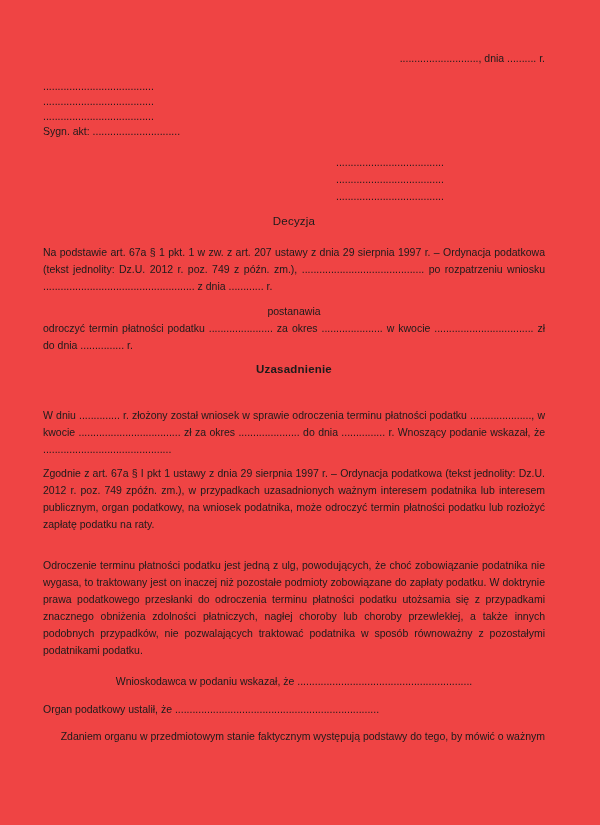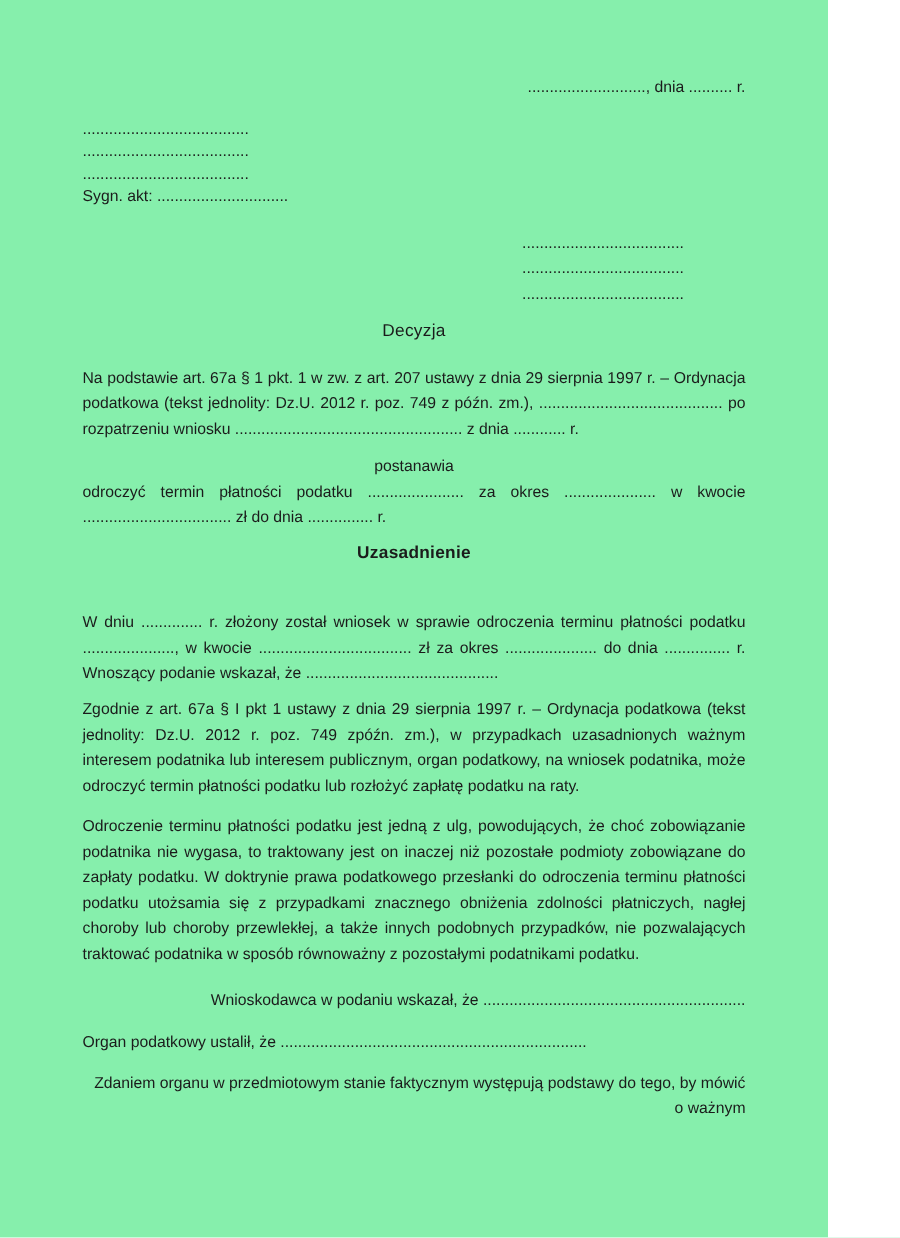--- a/index.html
+++ b/index.html
@@ -6,24 +6,24 @@
   * { margin: 0; padding: 0; box-sizing: border-box; }
   html, body { background: #ffffff; }
   body {
     width: 600px;
     height: 825px;
     font-family: "Liberation Sans", "DejaVu Sans", sans-serif;
     color: #1b1b1b;
     overflow: hidden;
   }
   .page {
-    width: 552px;
+    width: 600px;
     height: 825px;
-    background: #86efac;
-    padding: 50px 55px 0 55px;
+    background: #ef4444;
+    padding: 50px 55px 0 43px;
     font-size: 10.5px;
     line-height: 17px;
     -webkit-font-smoothing: antialiased;
   }
   .date-line {
     text-align: right;
     white-space: nowrap;
   }
   .sender-block {
     margin-top: 12px;
@@ -56,22 +56,22 @@
   .justification-heading {
     margin-top: 7px;
     text-align: center;
     font-weight: bold;
     font-size: 11.5px;
     letter-spacing: 0.2px;
   }
   .p-filing { margin-top: 29px; }
   .p-provision { margin-top: 7px; }
   .p-conditions { margin-top: 9px; }
-  .p-nature { margin-top: 10px; }
-  .p-applicant { margin-top: 14px; text-align: right; }
+  .p-nature { margin-top: 24px; }
+  .p-applicant { margin-top: 14px; text-align: center; }
   .p-findings { margin-top: 11px; text-align: left; }
   .p-opinion { margin-top: 10px; text-align: right; }
 </style>
 </head>
 <body>
 
 <div class="page">
 
   <div class="date-line">..........................., dnia .......... r.</div>
 

